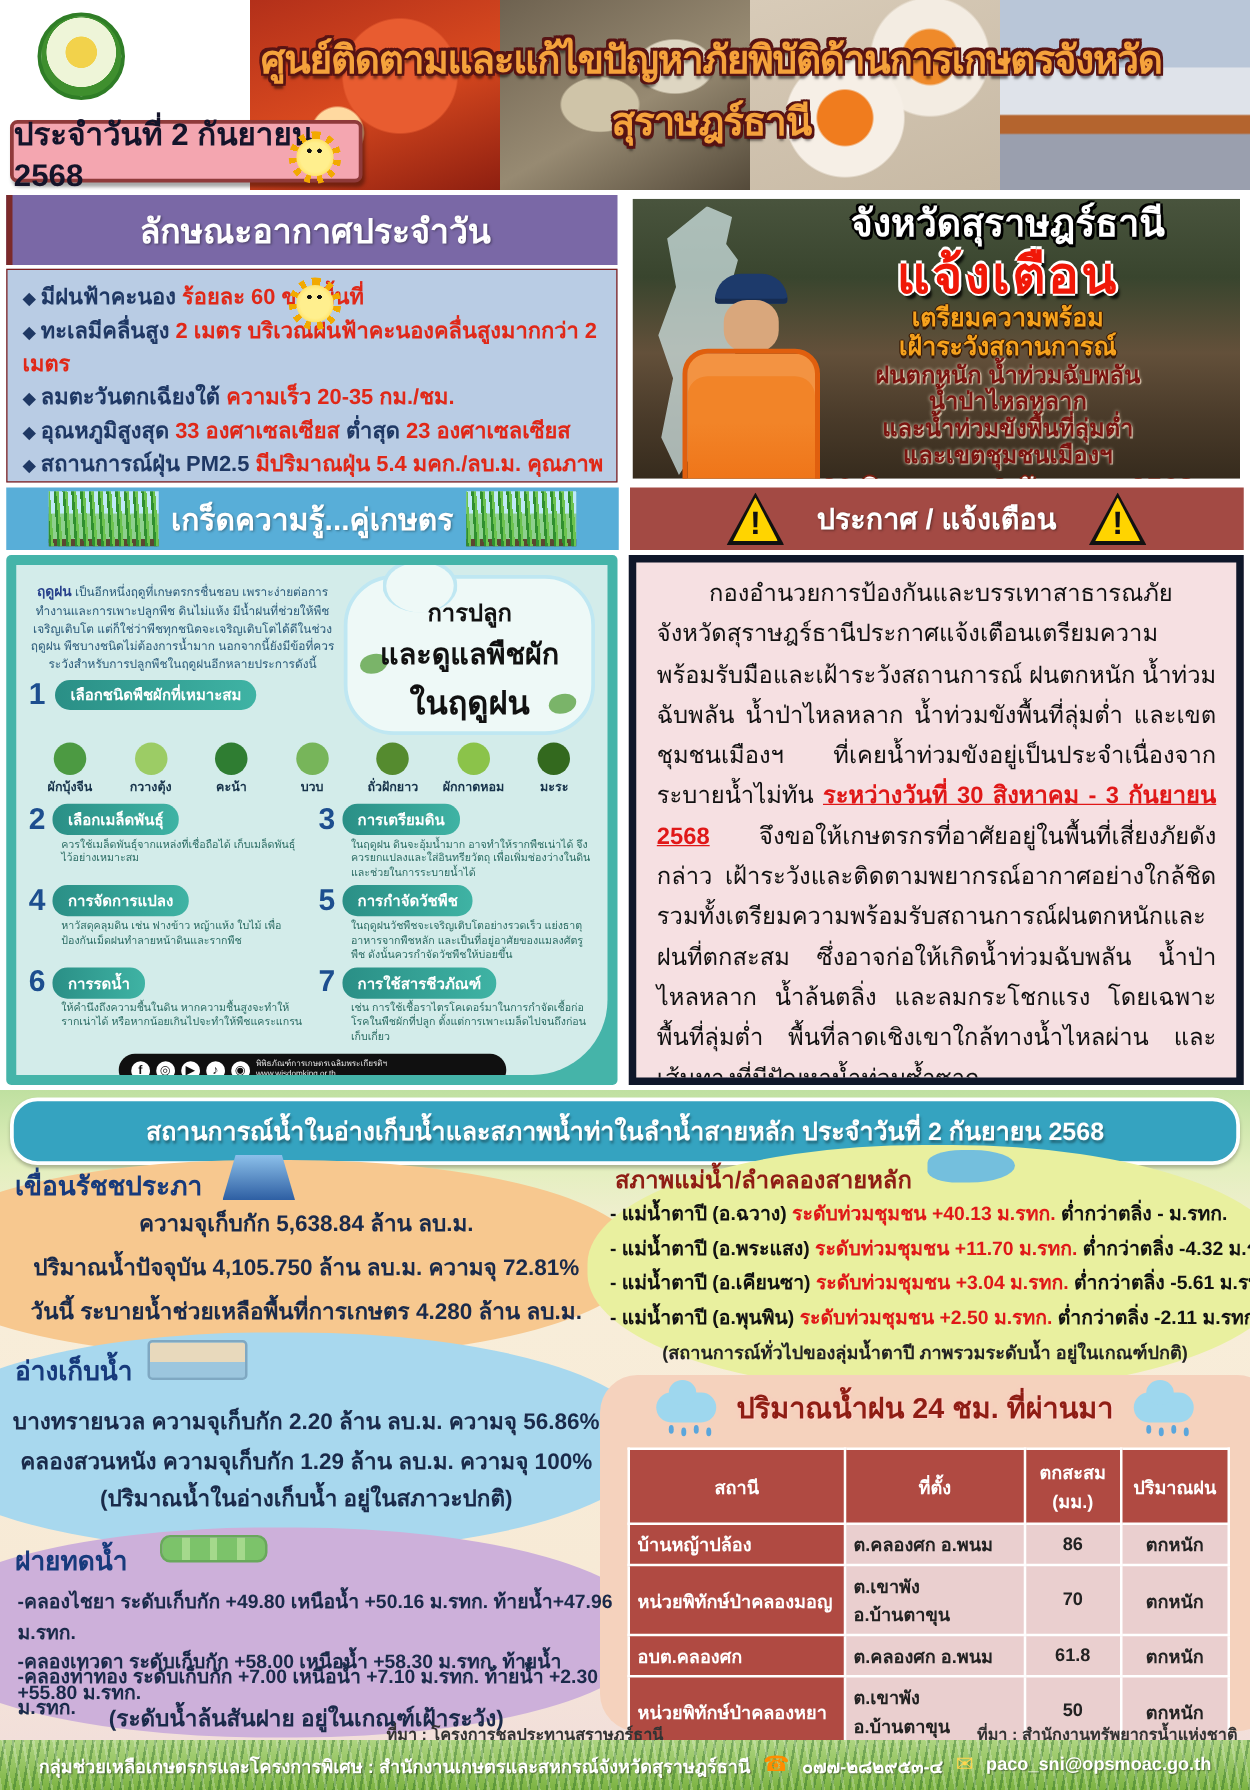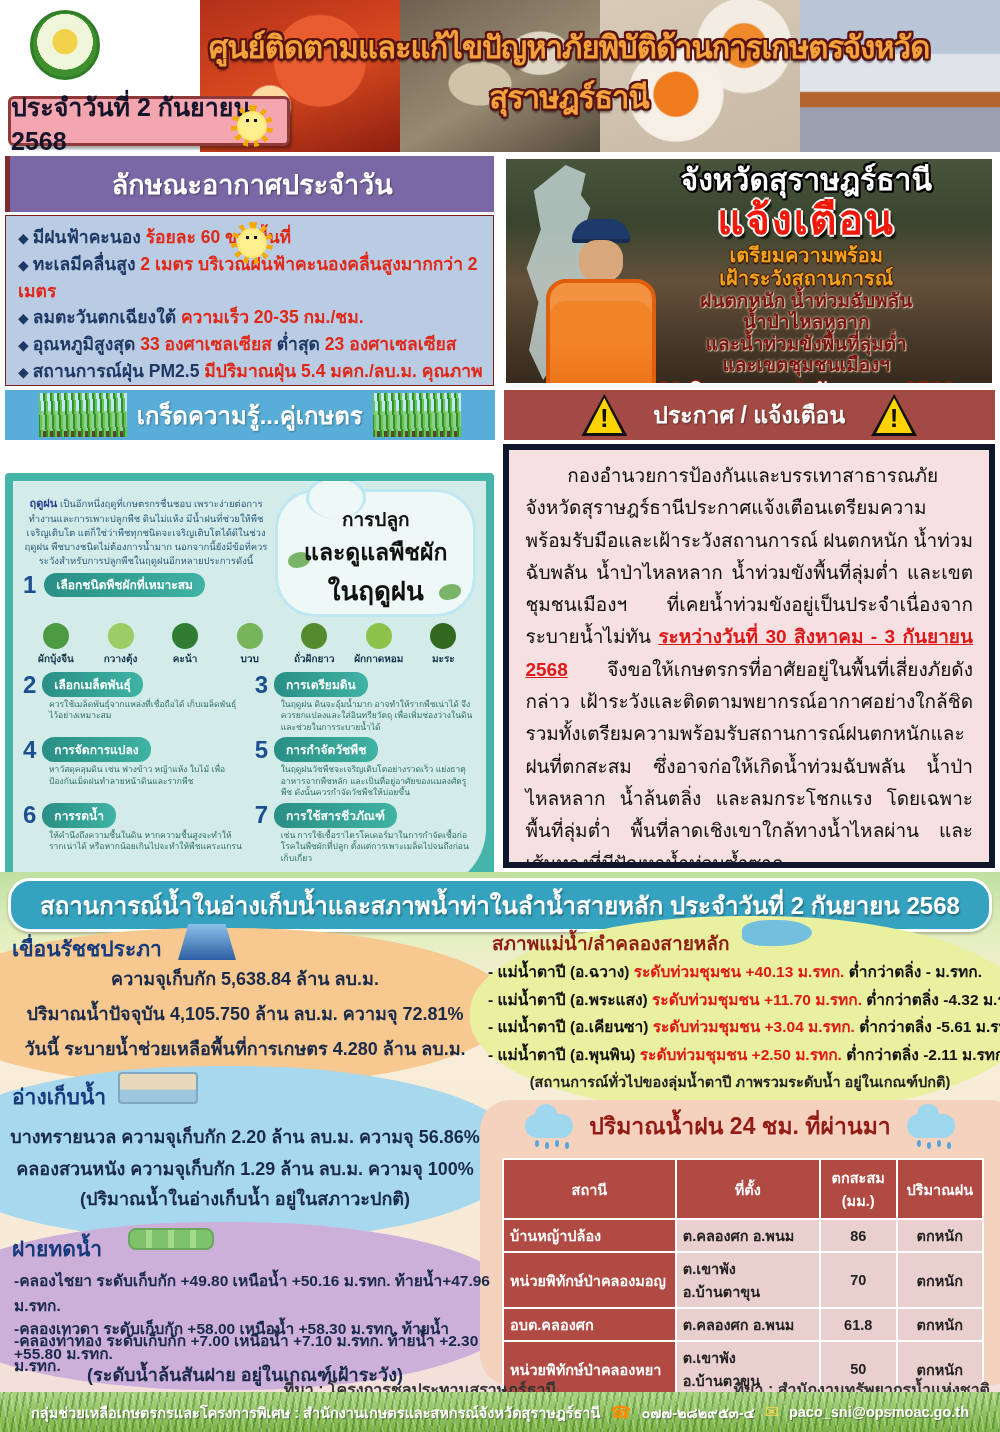--- a/index.html
+++ b/index.html
@@ -62,21 +62,21 @@
   .grass-strip { width:88px; height:44px;
     background:linear-gradient(180deg,rgba(0,0,0,0) 0 8%,rgba(0,0,0,0) 8%),repeating-linear-gradient(86deg,#2f8f2f 0 2px,#6cc34e 2px 4px,rgba(0,0,0,0) 4px 7px),linear-gradient(180deg,#bfe9f7 0 40%,#8ed08e 41% 86%,#5b4632 87%); }
   .announce-header { width:494px; background:#a34a44; display:flex; align-items:center; justify-content:center; gap:26px; }
   .announce-header .ah-title { color:#fff; font-size:23px; font-weight:bold; text-shadow:1px 1px 2px rgba(0,0,0,.4); }
   .warn { position:relative; width:46px; height:42px; clip-path:polygon(50% 0,100% 100%,0 100%); background:#111; }
   .warn::before { content:""; position:absolute; inset:4px 5px 3px; clip-path:polygon(50% 0,100% 100%,0 100%); background:#ffd400; }
   .warn::after { content:"!"; position:absolute; left:0; right:0; bottom:2px; text-align:center; font-size:26px; font-weight:bold; color:#111; }
 
   
   .row3 { display:flex; gap:9px; margin:4px 5px 0; height:424px; }
-  .infographic { width:492px; height:100%; background:#45b4a9; border-radius:4px; padding:8px; overflow:hidden;margin-top:29px; }
+  .infographic { width:492px; height:100%; background:#45b4a9; border-radius:4px; padding:8px; overflow:hidden; }
   .infog-inner { width:100%; height:100%; background:#d3ecea; border-radius:0 0 60px 0; padding:8px 10px; overflow:hidden; }
   .infog-top { display:flex; gap:6px; }
   .infog-intro { width:55%; font-size:9.5px; color:#2a5a7a; line-height:1.5; text-align:center; padding-top:6px; }
   .infog-intro .lead { color:#27408b; font-weight:bold; font-size:11px; }
   .cloud { position:relative; width:45%; height:128px; background:#eef9f7; border:3px solid #bfe7f2; border-radius:40px; padding-top:12px; text-align:center; }
   .cloud::before { content:""; position:absolute; top:-16px; left:28px; width:54px; height:40px; background:#eef9f7; border:3px solid #bfe7f2; border-radius:50%; border-bottom:none; }
   .ct1 { font-size:19px; font-weight:bold; color:#111; position:relative; }
   .ct2 { font-size:23px; font-weight:bold; color:#111; position:relative; }
   .ct3 { font-size:26px; font-weight:bold; color:#111; position:relative; }
   .leaf-dot { position:absolute; width:22px; height:16px; background:#5da345; border-radius:60% 40% 60% 40%; opacity:.8; }
@@ -100,21 +100,21 @@
   .soc-text { color:#e8e8e8; font-size:6.5px; line-height:1.3; }
 
   .announce-body { width:494px; height:100%; background:#f6e0e2; border:6px solid #0f172a; padding:10px 16px; overflow:hidden; }
   .announce-body p { font-size:19px; color:#111; line-height:1.7; text-align:justify; text-indent:2.2em; }
   .red-u { color:#e01818; font-weight:bold; text-decoration:underline; }
 
   
   .water-section { position:relative; margin-top:4px; height:520px;
     background:linear-gradient(180deg,#bfe0a0 0,#e3efbe 60px,#f8eeda 130px,#f7ead6 380px,#f2dfda 100%); overflow:hidden; }
   .water-header { position:absolute; left:8px; top:6px; width:984px; height:54px; background:#35a3c0; border:3px solid #fff; border-radius:22px;
-    display:flex; align-items:center; justify-content:center; color:#fff; font-size:24px; font-weight:bold; text-shadow:1px 2px 2px rgba(0,0,0,.35); box-shadow:0 2px 3px rgba(0,0,0,.25); }
+    display:flex; align-items:center; justify-content:center; color:#fff; font-size:20px; font-weight:bold; text-shadow:1px 2px 2px rgba(0,0,0,.35); box-shadow:0 2px 3px rgba(0,0,0,.25); }
   .blob { position:absolute; border-radius:48%; }
   .blob-dam { left:-70px; top:56px; width:580px; height:158px; background:#f7c88f; }
   .blob-res { left:-70px; top:194px; width:590px; height:175px; background:#a8d8ee; }
   .blob-weir { left:-70px; top:350px; width:590px; height:168px; background:#cdb0da; }
   .blob-river { left:470px; top:44px; width:560px; height:198px; background:#e9f09f; }
   .blob-rain { left:480px; top:228px; width:540px; height:285px; background:#f5d2bd; border-radius:30px; }
   .sec-title { position:absolute; font-weight:bold; }
   .dam-title { left:12px; top:60px; font-size:21px; color:#173a7c; }
   .res-title { left:12px; top:208px; font-size:21px; color:#173a7c; }
   .weir-title { left:12px; top:360px; font-size:21px; color:#173a7c; }
@@ -137,21 +137,21 @@
   .rain-title { font-size:23px; font-weight:bold; color:#8f1d14; text-shadow:0 0 4px #ffc9c0,1px 1px 0 #ffd9d0; }
   .rain-cloud { position:relative; width:48px; height:24px; background:#9ed7ee; border-radius:14px; }
   .rain-cloud::before { content:""; position:absolute; top:-10px; left:10px; width:22px; height:20px; background:#9ed7ee; border-radius:50%; }
   .rain-cloud::after { content:""; position:absolute; bottom:-9px; left:10px; width:4px; height:7px; background:#5aa6dc; border-radius:50%; box-shadow:10px 2px #5aa6dc,20px 0 #5aa6dc,30px 2px #5aa6dc; }
   .rain-table { position:absolute; left:502px; top:286px; width:482px; border-collapse:collapse; }
   .rain-table th { background:#b04a42; color:#fff; font-size:14.5px; font-weight:bold; border:2px solid #fff; padding:6px 4px; height:58px; }
   .rain-table td { border:2px solid #fff; font-size:14.5px; font-weight:bold; padding:4px 6px; height:30px; }
   .rain-table td.station { background:#b04a42; color:#fff; text-align:left; }
   .rain-table td.loc { background:#eacfcf; color:#222; text-align:left; }
   .rain-table td.amt, .rain-table td.lvl { background:#eacfcf; color:#222; text-align:center; }
-  .src { position:absolute; top:505px; font-size:16px; color:#333; font-weight:bold; }
+  .src { position:absolute; top:505px; font-size:13px; color:#333; font-weight:bold; }
   .src-left { left:250px; width:340px; text-align:center; }
   .src-right { right:10px; width:330px; text-align:right; }
 
   
   .footer { position:absolute; left:0; bottom:0; width:100%; height:40px;
     background:linear-gradient(180deg,#9ccc65,#7cb342);
     background-image:repeating-linear-gradient(80deg,rgba(255,255,255,.22) 0 2px,rgba(0,0,0,0) 2px 8px),repeating-linear-gradient(-80deg,rgba(27,94,32,.35) 0 2px,rgba(0,0,0,0) 2px 7px),linear-gradient(180deg,#aed581,#7cb342);
     display:flex; align-items:center; justify-content:center; gap:10px; color:#fff; font-size:14.5px; font-weight:bold; text-shadow:1px 1px 1px rgba(0,0,0,.4); }
   .phone-icon { color:#ff8c00; font-size:17px; text-shadow:none; }
   .mail-icon { color:#ffd54f; font-size:17px; text-shadow:none; }

